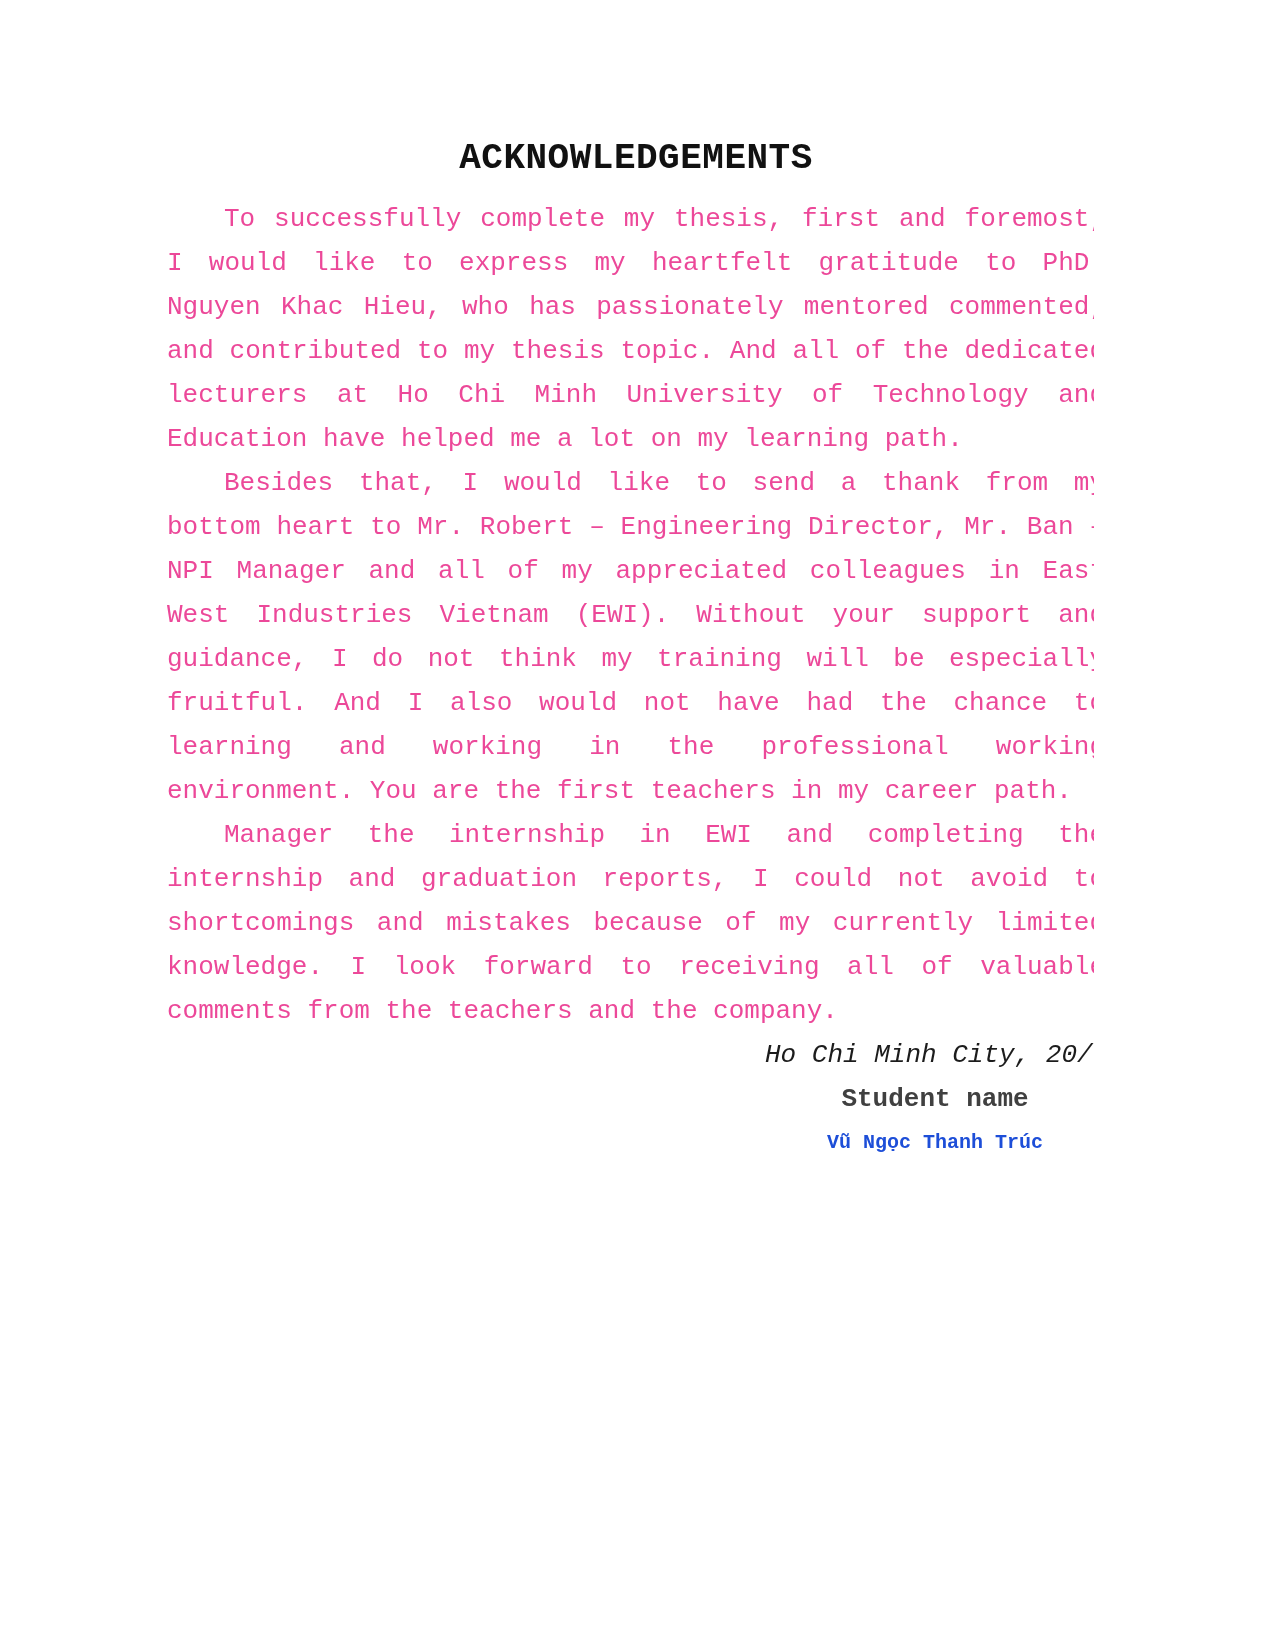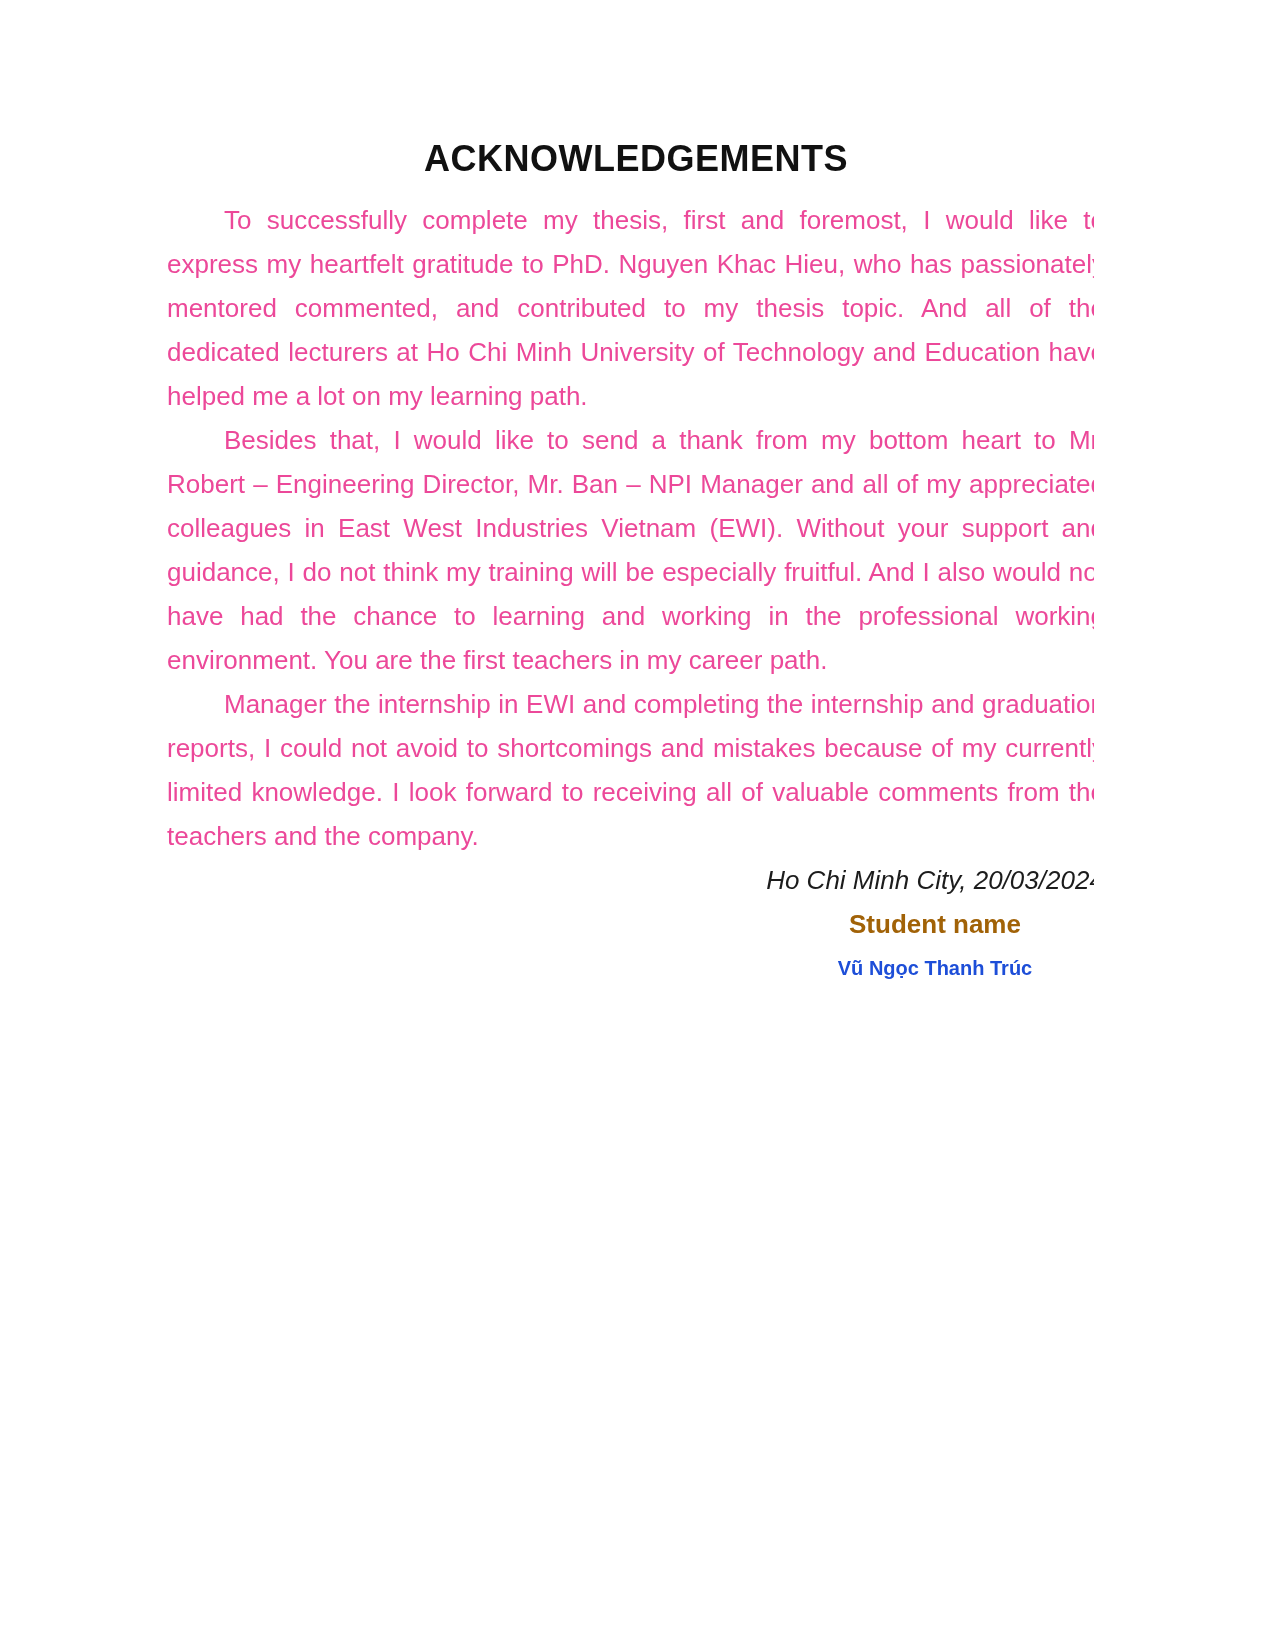--- a/index.html
+++ b/index.html
@@ -6,21 +6,21 @@
   html, body {
     margin: 0;
     padding: 0;
     background: #ffffff;
   }
   .page {
     position: relative;
     width: 1094px;
     height: 1650px;
     background: #ffffff;
-    font-family: Liberation Sans, sans-serif;
+    font-family: Liberation Mono, monospace;
     color: #1c1c1c;
     overflow: hidden;
   }
   .content {
     position: absolute;
     left: 167px;
     top: 138px;
     width: 938px;
   }
   .doc-title {
@@ -49,21 +49,21 @@
     font-size: 26px;
     line-height: 44px;
     font-style: italic;
     white-space: nowrap;
     color: #1c1c1c;
   }
   .sig-label {
     font-size: 26px;
     line-height: 44px;
     font-weight: bold;
-    color: #a16207;
+    color: #404040;
   }
   .sig-name {
     font-size: 20px;
     line-height: 44px;
     font-weight: bold;
     white-space: nowrap;
     color: #1d4ed8;
   }
 </style>
 </head>

